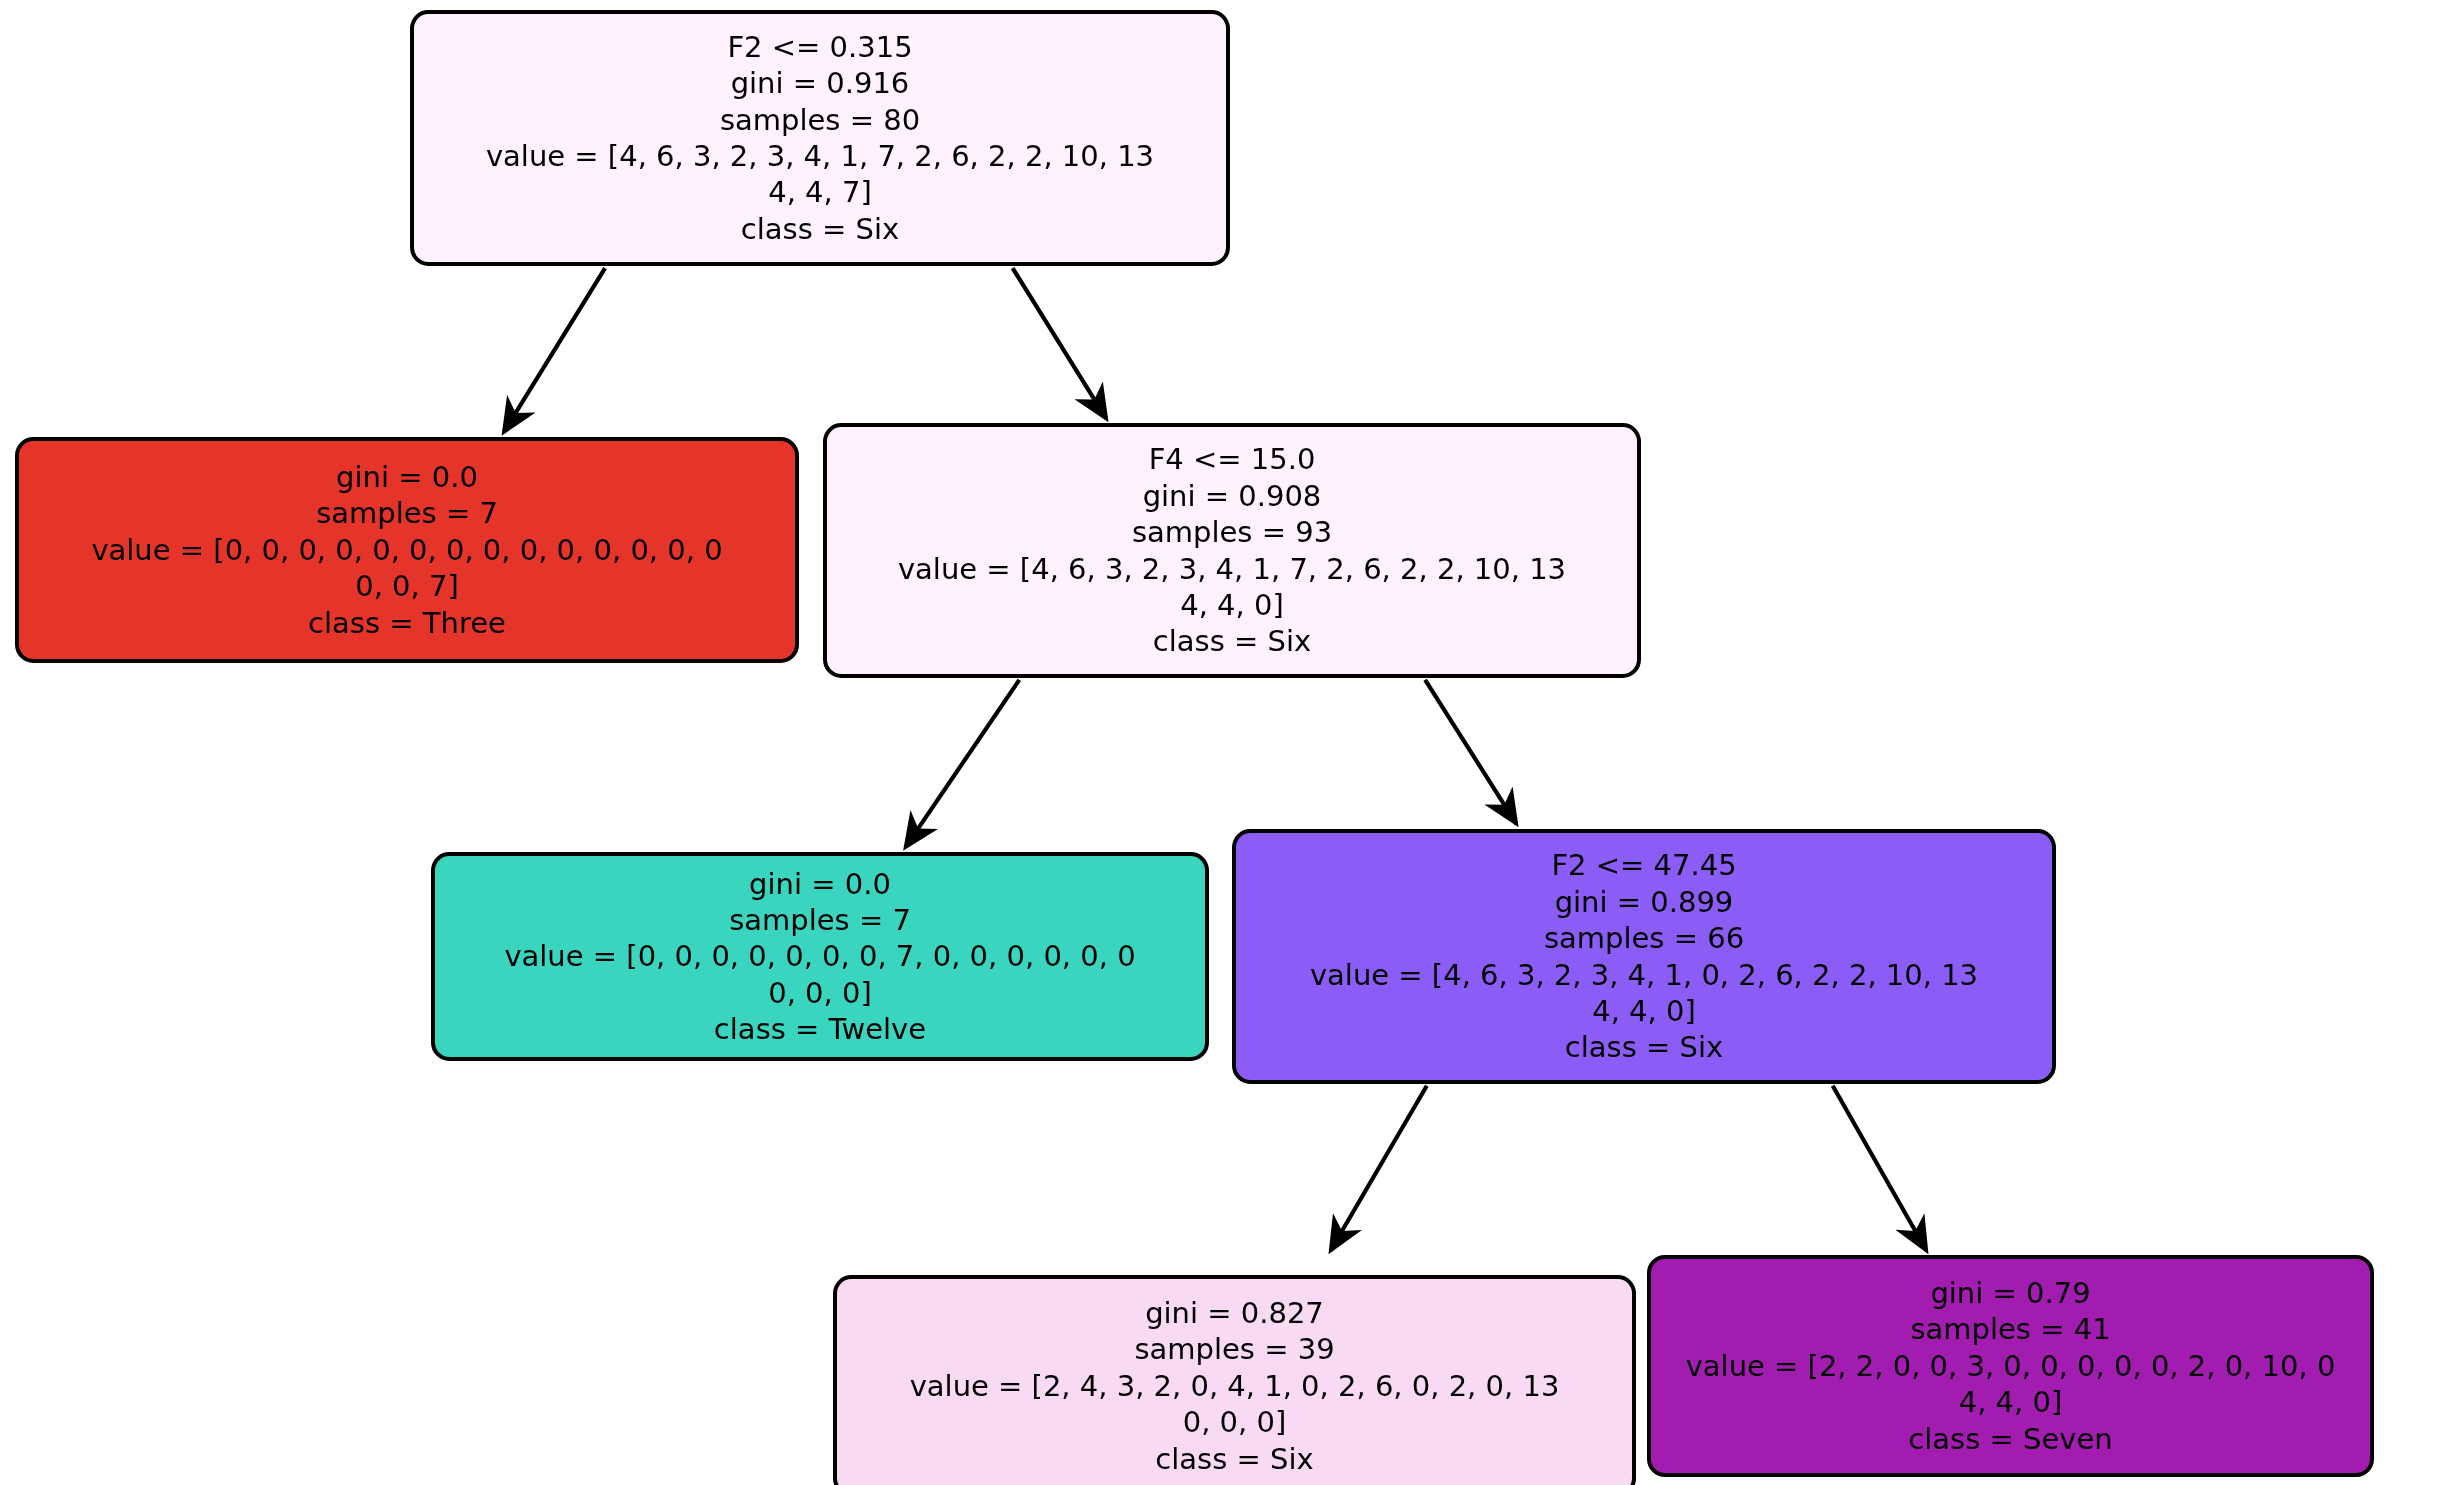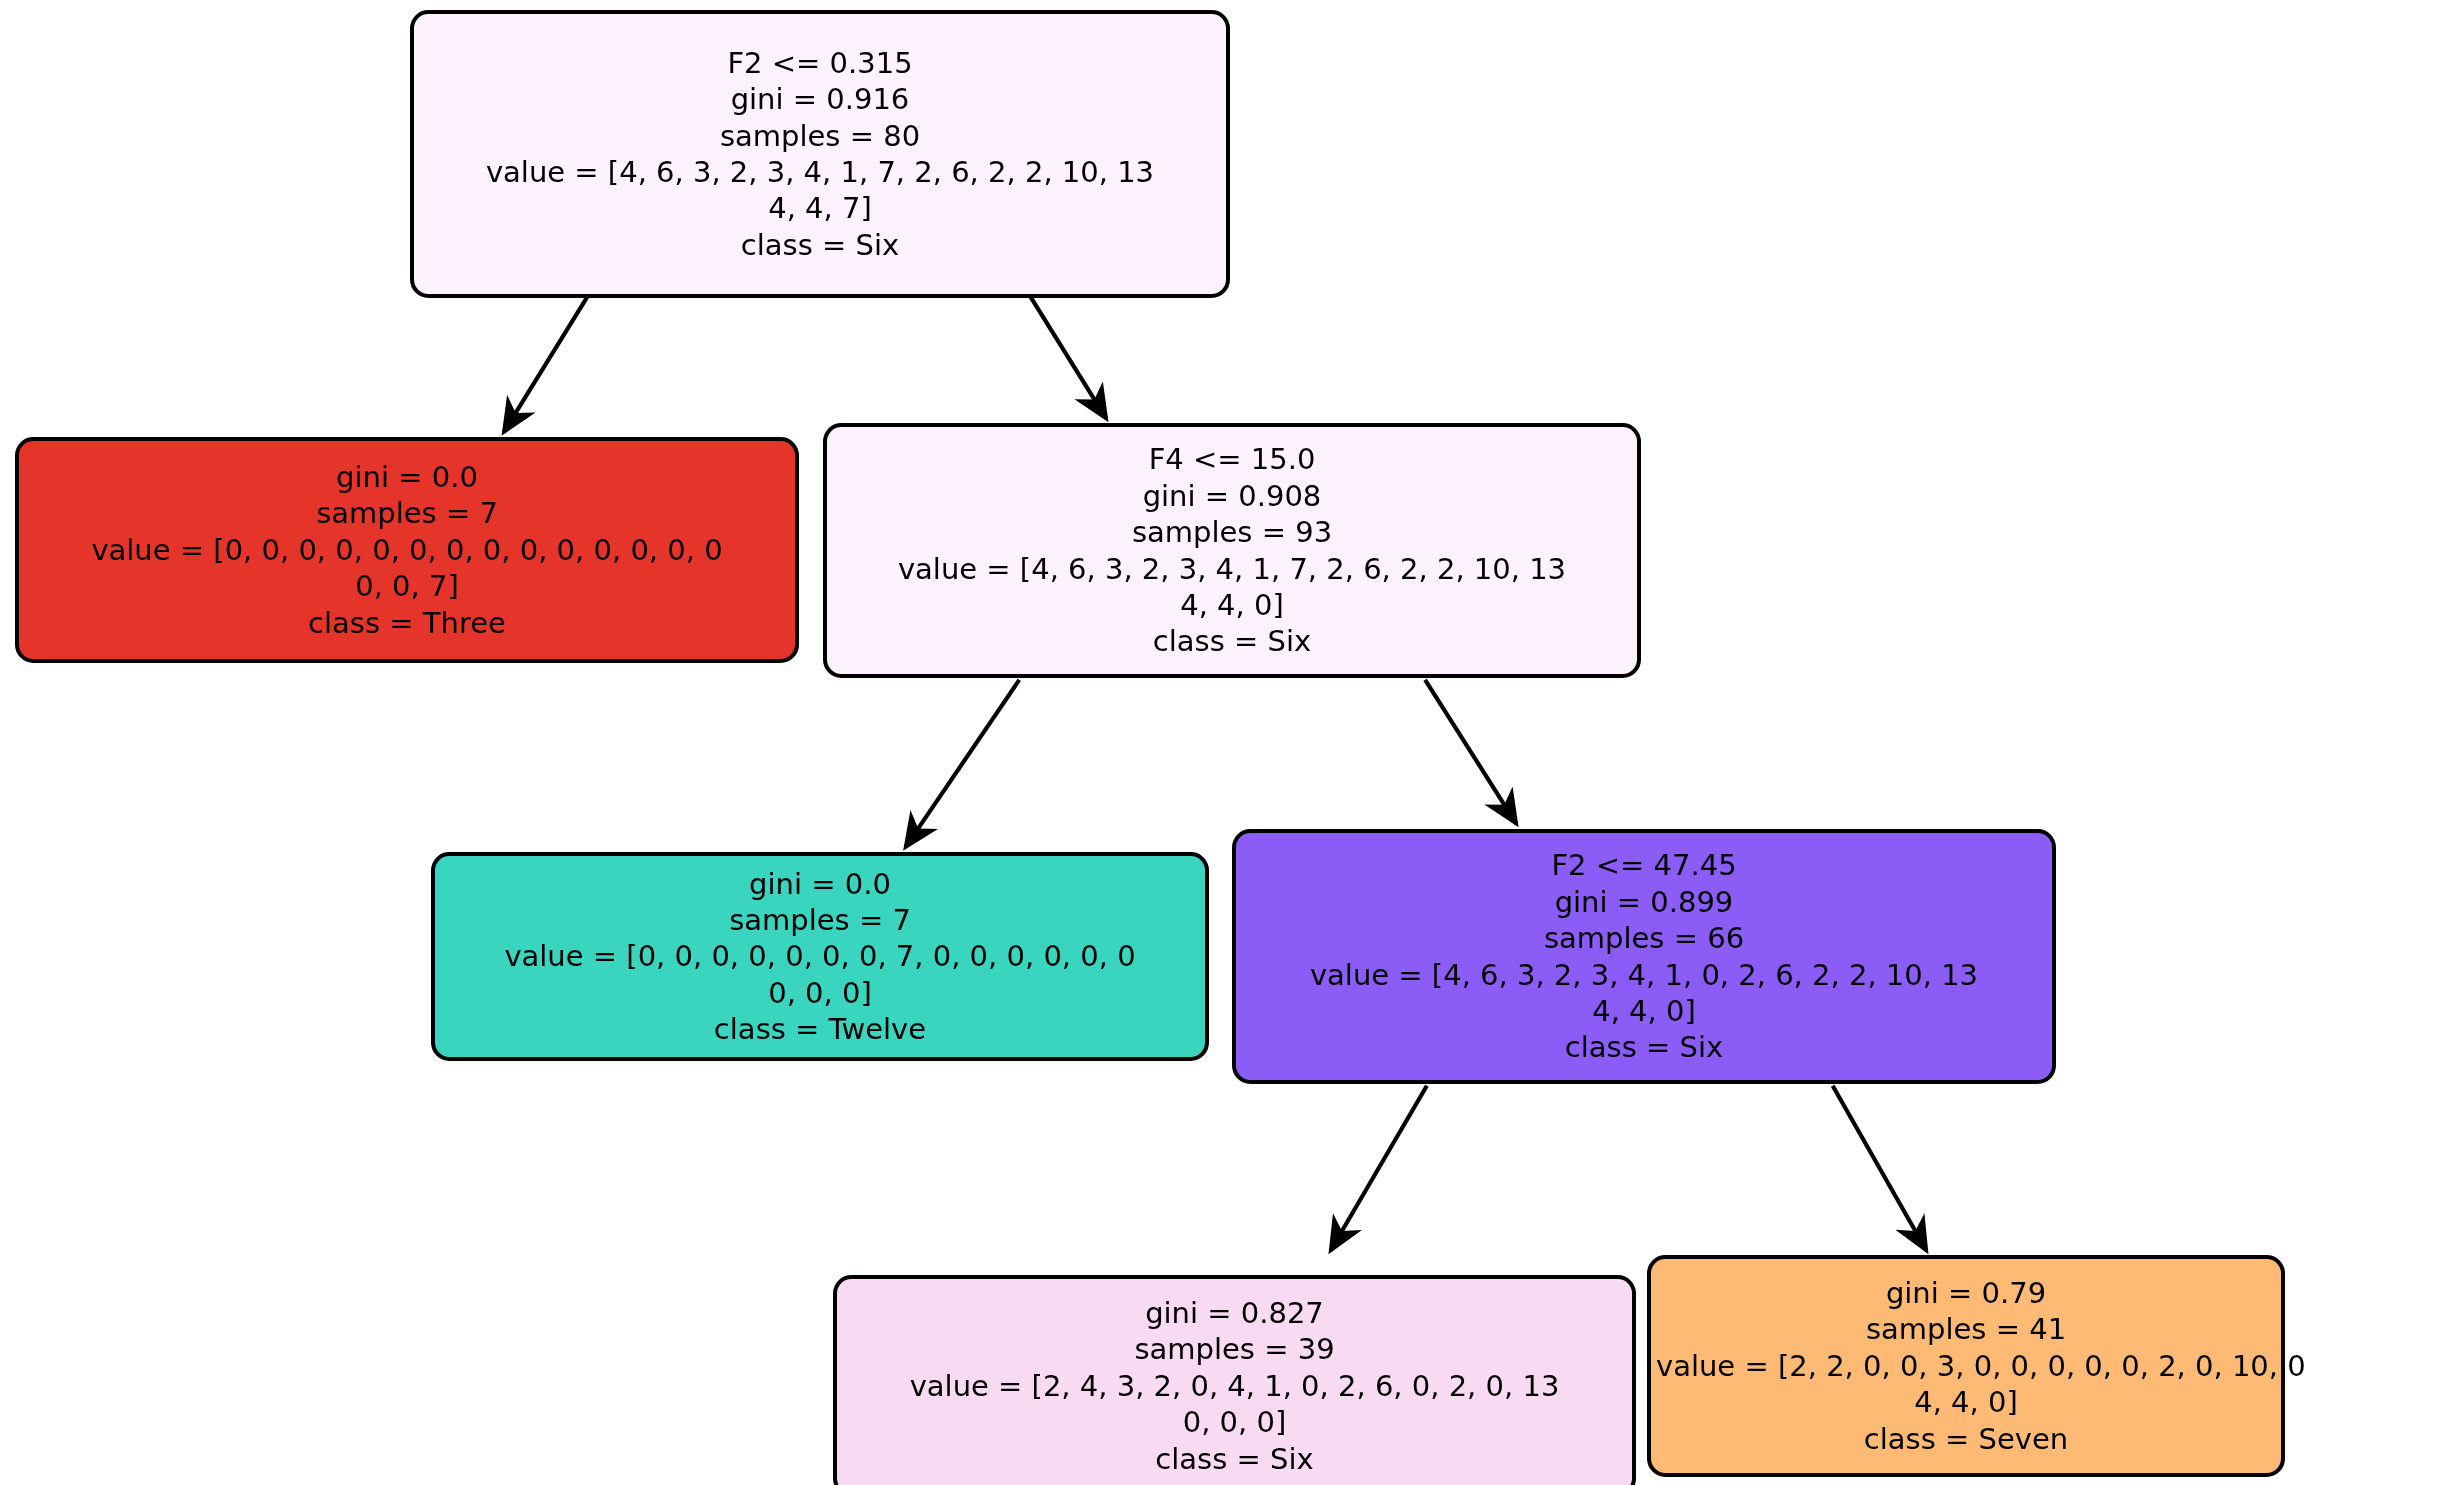--- a/index.html
+++ b/index.html
@@ -58,22 +58,22 @@
     <g id="edge-group">
         <line x1="723" y1="320" x2="602" y2="516" stroke="#000000" stroke-width="5" marker-end="url(#arrow)"></line>
         <line x1="1210" y1="320" x2="1322" y2="500" stroke="#000000" stroke-width="5" marker-end="url(#arrow)"></line>
         <line x1="1218" y1="812" x2="1082" y2="1012" stroke="#000000" stroke-width="5" marker-end="url(#arrow)"></line>
         <line x1="1703" y1="812" x2="1812" y2="984" stroke="#000000" stroke-width="5" marker-end="url(#arrow)"></line>
         <line x1="1705" y1="1297" x2="1590" y2="1494" stroke="#000000" stroke-width="5" marker-end="url(#arrow)"></line>
         <line x1="2190" y1="1297" x2="2302" y2="1494" stroke="#000000" stroke-width="5" marker-end="url(#arrow)"></line>
       </g>
   </svg>
   <div id="node-layer">
-      <div class="node" style="left: 410px; top: 10px; width: 820px; height: 288px; background: rgb(253, 242, 253);"><span class="line">F2 &lt;= 0.315</span><span class="line">gini = 0.916</span><span class="line">samples = 80</span><span class="line">value = [4, 6, 3, 2, 3, 4, 1, 7, 2, 6, 2, 2, 10, 13</span><span class="line">4, 4, 7]</span><span class="line">class = Six</span></div>
+      <div class="node" style="left: 410px; top: 10px; width: 820px; height: 256px; background: rgb(253, 242, 253);"><span class="line">F2 &lt;= 0.315</span><span class="line">gini = 0.916</span><span class="line">samples = 80</span><span class="line">value = [4, 6, 3, 2, 3, 4, 1, 7, 2, 6, 2, 2, 10, 13</span><span class="line">4, 4, 7]</span><span class="line">class = Six</span></div>
       <div class="node" style="left: 15px; top: 437px; width: 784px; height: 226px; background: rgb(229, 53, 43);"><span class="line">gini = 0.0</span><span class="line">samples = 7</span><span class="line">value = [0, 0, 0, 0, 0, 0, 0, 0, 0, 0, 0, 0, 0, 0</span><span class="line">0, 0, 7]</span><span class="line">class = Three</span></div>
       <div class="node" style="left: 823px; top: 423px; width: 818px; height: 255px; background: rgb(253, 242, 253);"><span class="line">F4 &lt;= 15.0</span><span class="line">gini = 0.908</span><span class="line">samples = 93</span><span class="line">value = [4, 6, 3, 2, 3, 4, 1, 7, 2, 6, 2, 2, 10, 13</span><span class="line">4, 4, 0]</span><span class="line">class = Six</span></div>
       <div class="node" style="left: 431px; top: 852px; width: 778px; height: 209px; background: rgb(57, 213, 191);"><span class="line">gini = 0.0</span><span class="line">samples = 7</span><span class="line">value = [0, 0, 0, 0, 0, 0, 0, 7, 0, 0, 0, 0, 0, 0</span><span class="line">0, 0, 0]</span><span class="line">class = Twelve</span></div>
       <div class="node" style="left: 1232px; top: 829px; width: 824px; height: 255px; background: #8b5cf6;"><span class="line">F2 &lt;= 47.45</span><span class="line">gini = 0.899</span><span class="line">samples = 66</span><span class="line">value = [4, 6, 3, 2, 3, 4, 1, 0, 2, 6, 2, 2, 10, 13</span><span class="line">4, 4, 0]</span><span class="line">class = Six</span></div>
       <div class="node" style="left: 833px; top: 1255px; width: 803px; height: 222px; background: rgb(248, 218, 243); margin-top: 20px;"><span class="line">gini = 0.827</span><span class="line">samples = 39</span><span class="line">value = [2, 4, 3, 2, 0, 4, 1, 0, 2, 6, 0, 2, 0, 13</span><span class="line">0, 0, 0]</span><span class="line">class = Six</span></div>
-      <div class="node" style="left: 1647px; top: 1255px; width: 638px; height: 222px; background: #fdba74;"><span class="line">gini = 0.79</span><span class="line">samples = 41</span><span class="line">value = [2, 2, 0, 0, 3, 0, 0, 0, 0, 0, 2, 0, 10, 0</span><span class="line">4, 4, 0]</span><span class="line">class = Seven</span></div>
+      <div class="node" style="left: 1647px; top: 1255px; width: 727px; height: 222px; background: #a21caf; border-radius: 18px;"><span class="line">gini = 0.79</span><span class="line">samples = 41</span><span class="line">value = [2, 2, 0, 0, 3, 0, 0, 0, 0, 0, 2, 0, 10, 0</span><span class="line">4, 4, 0]</span><span class="line">class = Seven</span></div>
     </div>
 </div>
 
 
 </body></html>

